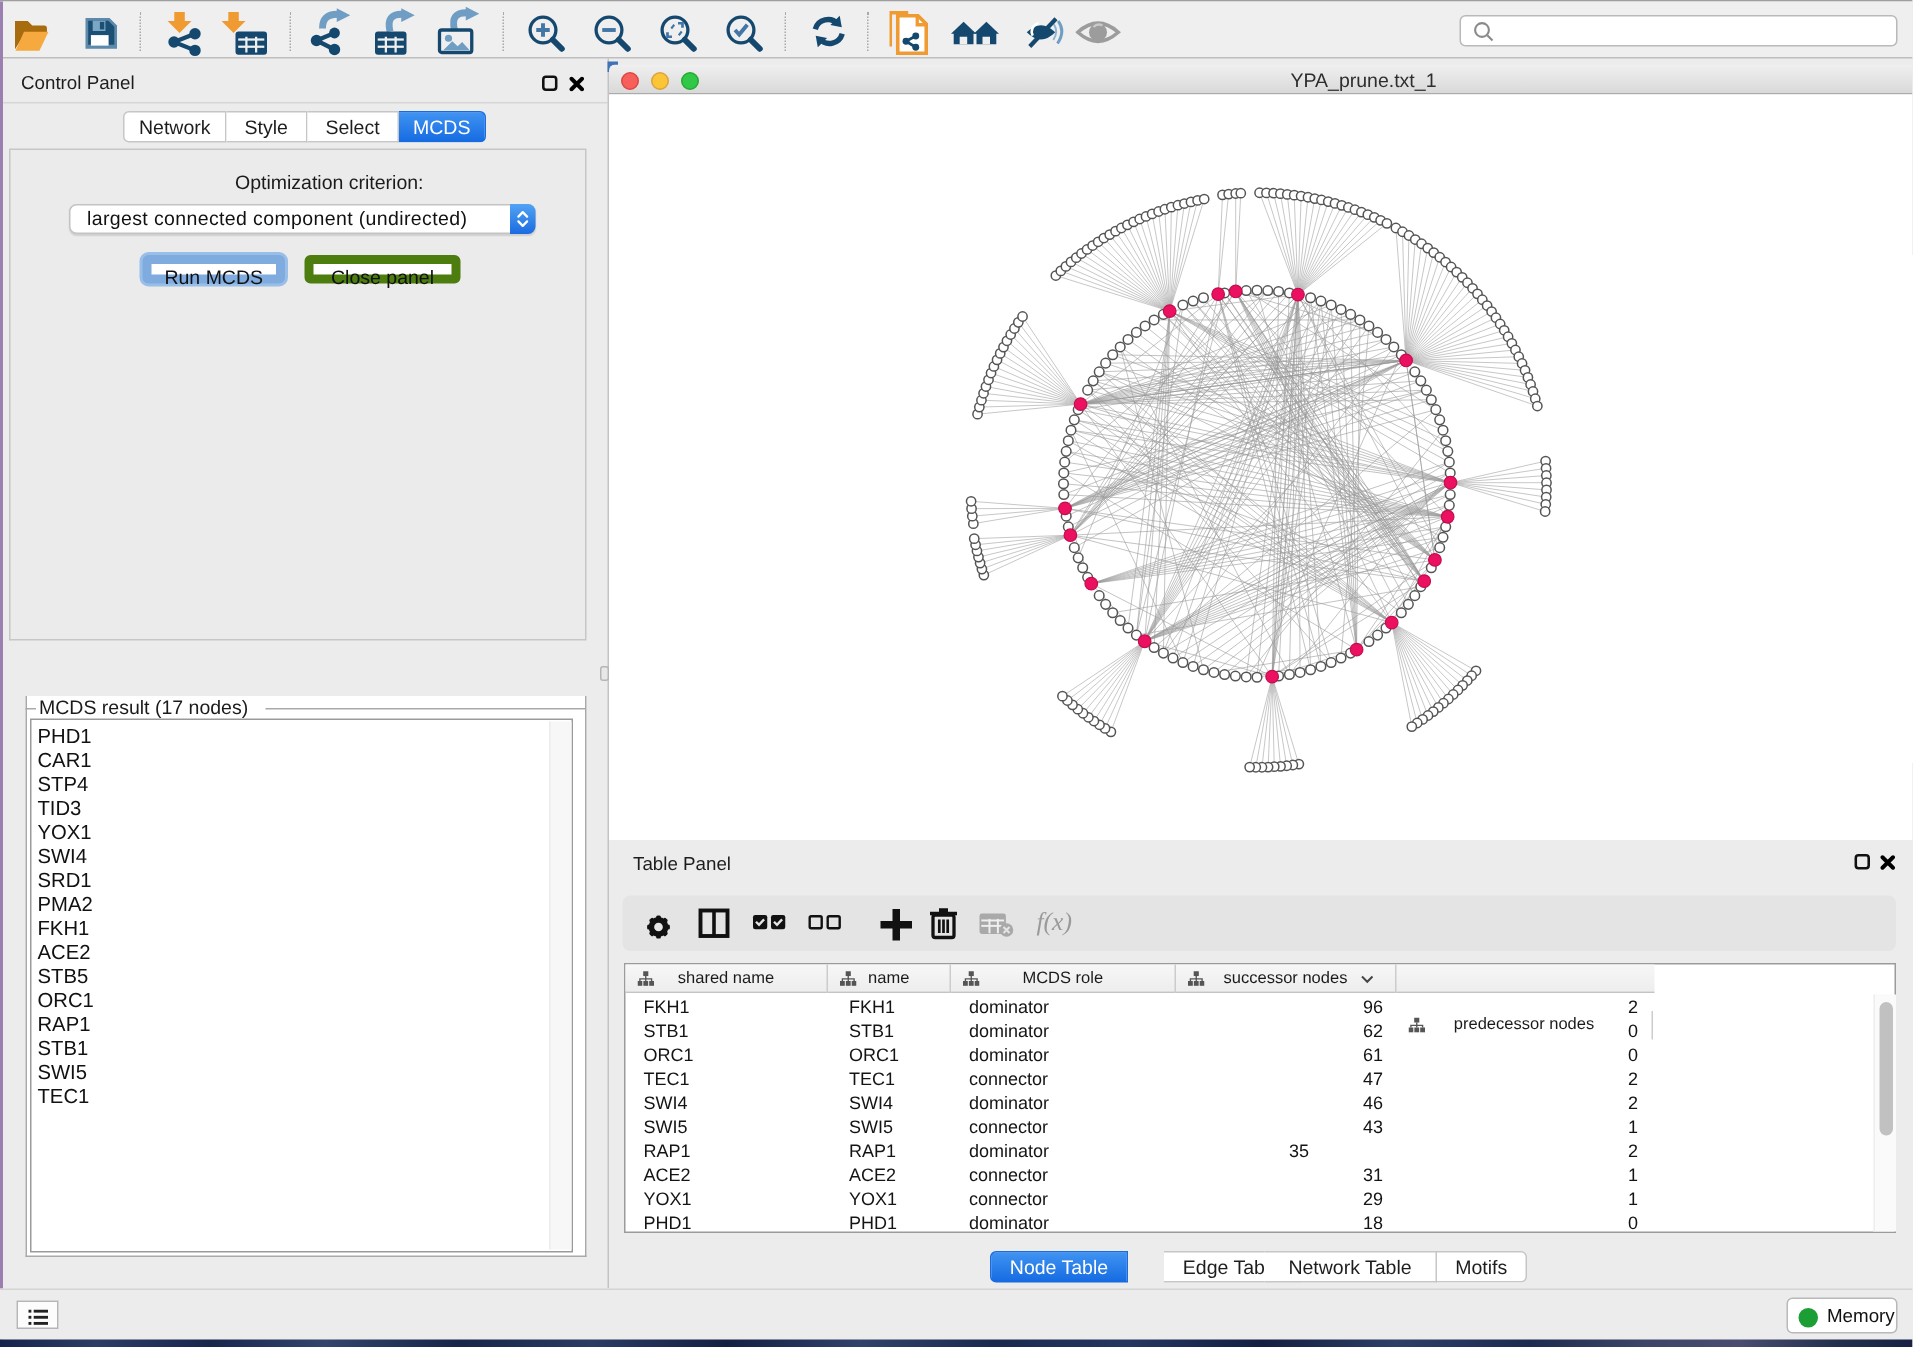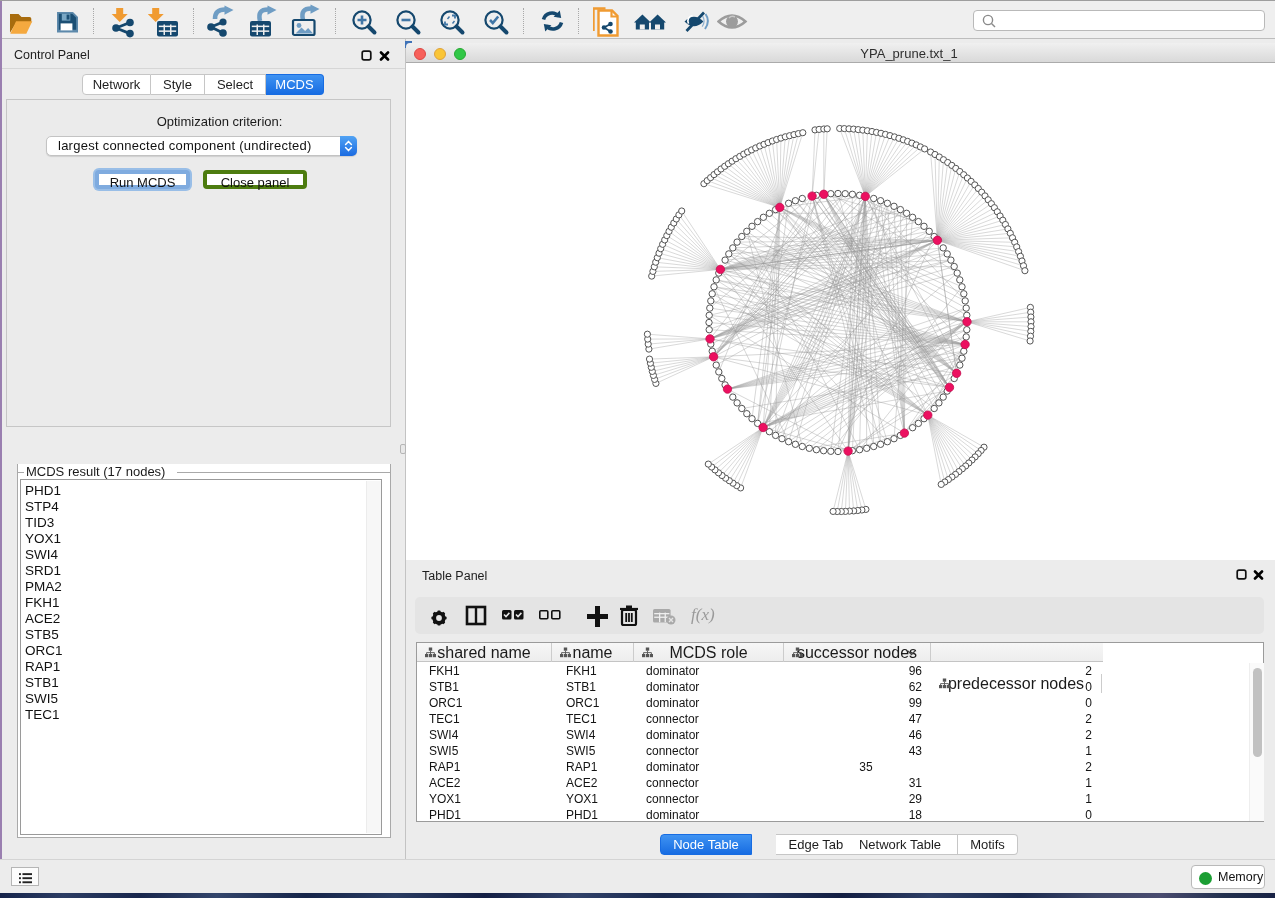--- a/index.html
+++ b/index.html
@@ -27,21 +27,21 @@
 #tab1 { left:82px; width:69px; border-left:1px solid #c6c6c6; border-radius:4px 0 0 4px; }
 #tab2 { left:151px; width:54px; }
 #tab3 { left:205px; width:61px; }
 #tab4 { left:266px; width:58px; border-radius:0 4px 4px 0; background:linear-gradient(#3f93f2,#176ce2); border-color:#176ce2; color:#fff; }
 
 #cp-panel { left:6px; top:99px; width:385px; height:328px; background:#ebebeb; border:1px solid #c6c6c6; }
 #opt-label { left:6px; top:114px; width:385px; text-align:center; font-size:13px; color:#1b1b1b;padding-left:42px; }
 #dropdown { left:46px; top:136px; width:311px; height:20px; background:#fff; border:1px solid #c3c3c3; border-radius:5px; box-shadow:0 1px 1px rgba(0,0,0,0.12); font-size:13px; letter-spacing:0.25px; color:#111; line-height:18px; padding-left:11px; }
 #dd-btn { left:340px; top:136px; width:17px; height:20px; background:linear-gradient(#51a3f4,#1b6be1); border-radius:0 5px 5px 0; }
 #dd-btn svg { position:absolute; left:3px; top:3px; }
-.pbtn { position:absolute; top:170px; height:19px; background:#fff; border:4px solid #4d7c0f; border-radius:4px; font-size:13px; color:#111; text-align:center; line-height:17px; }
+.pbtn { position:absolute; top:170px; height:19px; background:#fff; border:6px solid #4d7c0f; border-radius:4px; font-size:13px; color:#111; text-align:center; line-height:17px; }
 #btn-run { left:95px; width:95px; box-shadow:0 0 0 2px rgba(125,175,230,0.75); border-color:#7fabdf; }
 #btn-close { left:203px; width:104px; }
 
 
 #fieldset { left:17px; top:464px; width:374px; height:374px; background:#fff; border:1px solid #a9a9a9; border-top:none; }
 #fs-top1 { left:17px; top:472px; width:7px; height:1px; background:#a9a9a9; }
 #fs-top2 { left:177px; top:472px; width:213px; height:1px; background:#a9a9a9; }
 #legend { left:26px; top:464px; font-size:13px; color:#1b1b1b; }
 #listbox { left:20px; top:479px; width:362px; height:356px; background:#fff; border:1px solid #9a9a9a; font-size:13.5px; color:#111; padding-top:3px; }
 #listbox .li { height:16px; line-height:16px; padding-left:4px; }
@@ -57,21 +57,21 @@
 #tl-y { left:434px; background:#fac536; border:1px solid #dea23b; }
 #tl-g { left:454px; background:#31c747; border:1px solid #27a932; }
 #net-canvas { left:406px; top:63px; width:869px; height:497px; background:#fff; }
 
 
 #tp-area { left:406px; top:560px; width:869px; height:301px; background:#ececec; }
 #tp-title { left:422px; top:569px; font-size:12.5px; color:#1d1d1d; }
 #tp-toolbar { left:415px; top:597px; width:849px; height:37px; background:#e4e4e4; border-radius:5px; }
 #tbl { left:416px; top:642px; width:848px; height:180px; background:#fff; border:1px solid #9b9b9b; }
 #tbl-header { position:absolute; left:0; top:0; width:847px; height:19px; background:linear-gradient(#f7f7f7,#ededed); border-bottom:1px solid #c4c4c4; }
-.hcell { position:absolute; top:0; height:19px; border-right:1px solid #cccccc; font-size:16px; color:#1b1b1b; text-align:center; line-height:19px; }
+.hcell { position:absolute; top:0; height:19px; border-right:1px solid #cccccc; font-size:11px; color:#1b1b1b; text-align:center; line-height:19px; }
 .hicon { position:absolute; left:8px; top:4px; }
 .row { position:absolute; width:847px; height:16px; font-size:12px; color:#141414; }
 .c { position:absolute; top:0; height:16px; line-height:16px; }
 #tbl-scroll { position:absolute; left:832px; top:20px; width:15px; height:158px; background:#fafafa; border-left:1px solid #eeeeee; }
 #tbl-thumb { position:absolute; left:3px; top:5px; width:9px; height:89px; background:#c1c1c1; border-radius:5px; }
 
 .btab { position:absolute; top:834px; height:21px; background:#fff; border:1px solid #c6c6c6; border-left:none; font-size:13px; color:#1d1d1d; text-align:center; line-height:20px; }
 #btab1 { left:660px; width:92px; border-left:1px solid #c6c6c6; border-radius:4px 0 0 4px; background:linear-gradient(#3f93f2,#176ce2); border-color:#176ce2; color:#fff; }
 #btab2 { left:776px; width:91px; }
 #btab3 { left:843px; width:115px; }
@@ -237,20 +237,21 @@
   </div>
 <div class="abs pbtn" id="btn-run">Run MCDS</div>
 <div class="abs pbtn" id="btn-close">Close panel</div>
 
 <div class="abs" id="fieldset"></div>
 <div class="abs" id="fs-top1"></div>
 <div class="abs" id="fs-top2"></div>
 <div class="abs" id="legend">MCDS result (17 nodes)</div>
 <div class="abs" id="listbox">
     <div class="li">PHD1</div>
+    <div class="li">CAR1</div>
     <div class="li">STP4</div>
     <div class="li">TID3</div>
     <div class="li">YOX1</div>
     <div class="li">SWI4</div>
     <div class="li">SRD1</div>
     <div class="li">PMA2</div>
     <div class="li">FKH1</div>
     <div class="li">ACE2</div>
     <div class="li">STB5</div>
     <div class="li">ORC1</div>
@@ -992,21 +993,21 @@
       <span class="c" style="left:12px;">STB1</span>
       <span class="c" style="left:149px;">STB1</span>
       <span class="c" style="left:229px;">dominator</span>
       <span class="c" style="left:367px; width:138px; text-align:right;">62</span>
       <span class="c" style="left:514px; width:161px; text-align:right;">0</span>
     </div>
     <div class="row" style="top:52px;">
       <span class="c" style="left:12px;">ORC1</span>
       <span class="c" style="left:149px;">ORC1</span>
       <span class="c" style="left:229px;">dominator</span>
-      <span class="c" style="left:367px; width:138px; text-align:right;">99</span>
+      <span class="c" style="left:367px; width:138px; text-align:right;">61</span>
       <span class="c" style="left:514px; width:161px; text-align:right;">0</span>
     </div>
     <div class="row" style="top:68px;">
       <span class="c" style="left:12px;">TEC1</span>
       <span class="c" style="left:149px;">TEC1</span>
       <span class="c" style="left:229px;">connector</span>
       <span class="c" style="left:367px; width:138px; text-align:right;">47</span>
       <span class="c" style="left:514px; width:161px; text-align:right;">2</span>
     </div>
     <div class="row" style="top:84px;">

